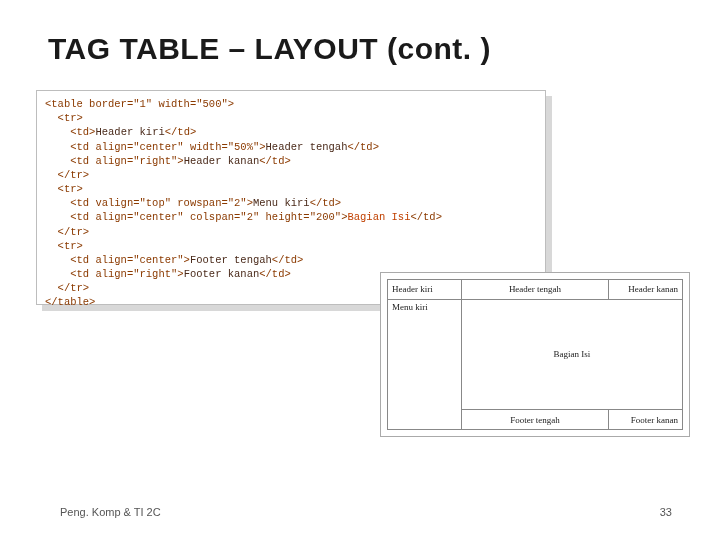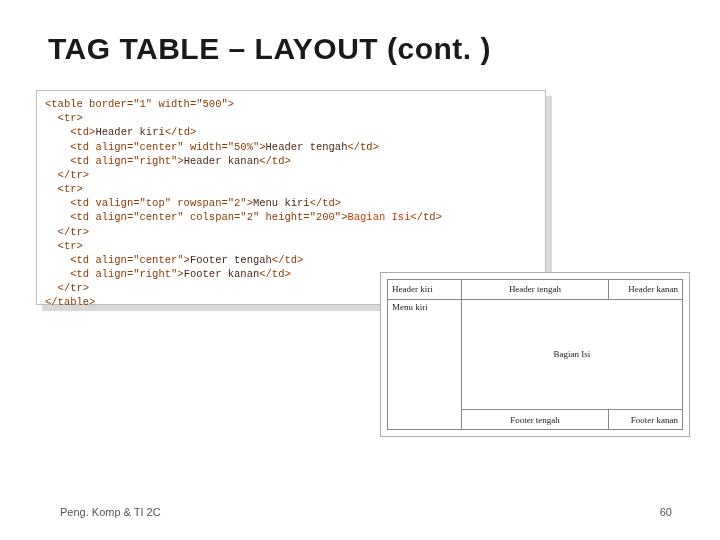--- a/index.html
+++ b/index.html
@@ -142,15 +142,15 @@
       </tr>
       <tr class="rtable-footer">
         <td style="text-align:center;">Footer tengah</td>
         <td style="text-align:right;">Footer kanan</td>
       </tr>
     </tbody>
       </table>
   </div>
 
   <div class="footer-left">Peng. Komp &amp; TI 2C</div>
-  <div class="footer-right">60</div>
+  <div class="footer-right">33</div>
 
 </div>
 
 </body></html>

